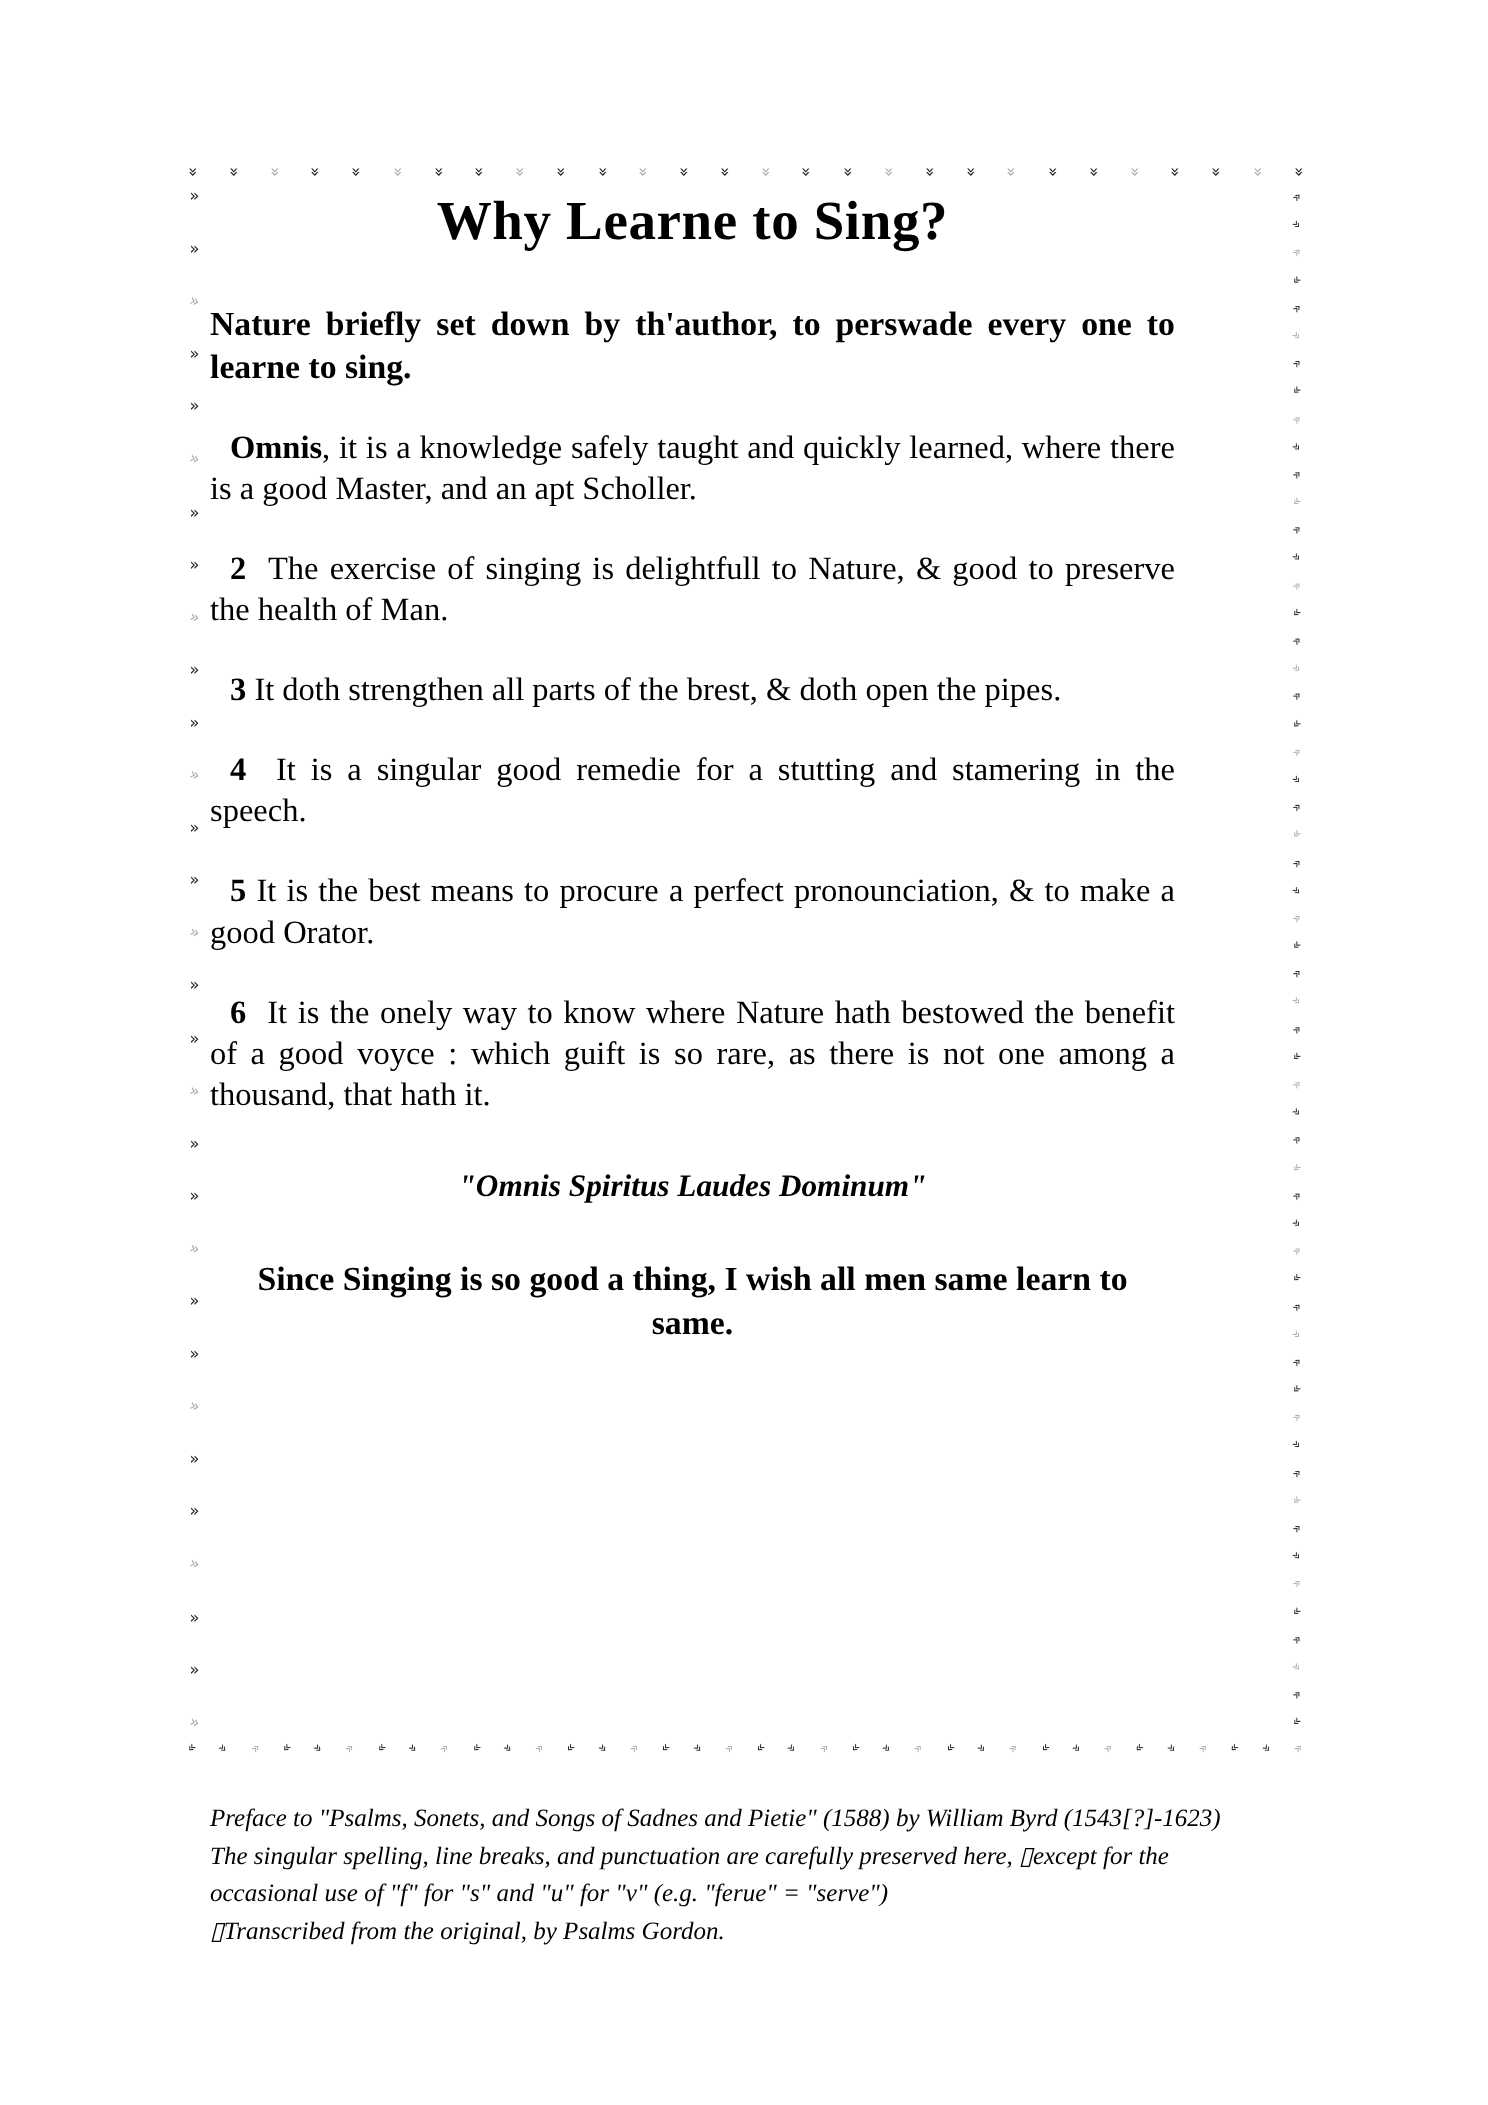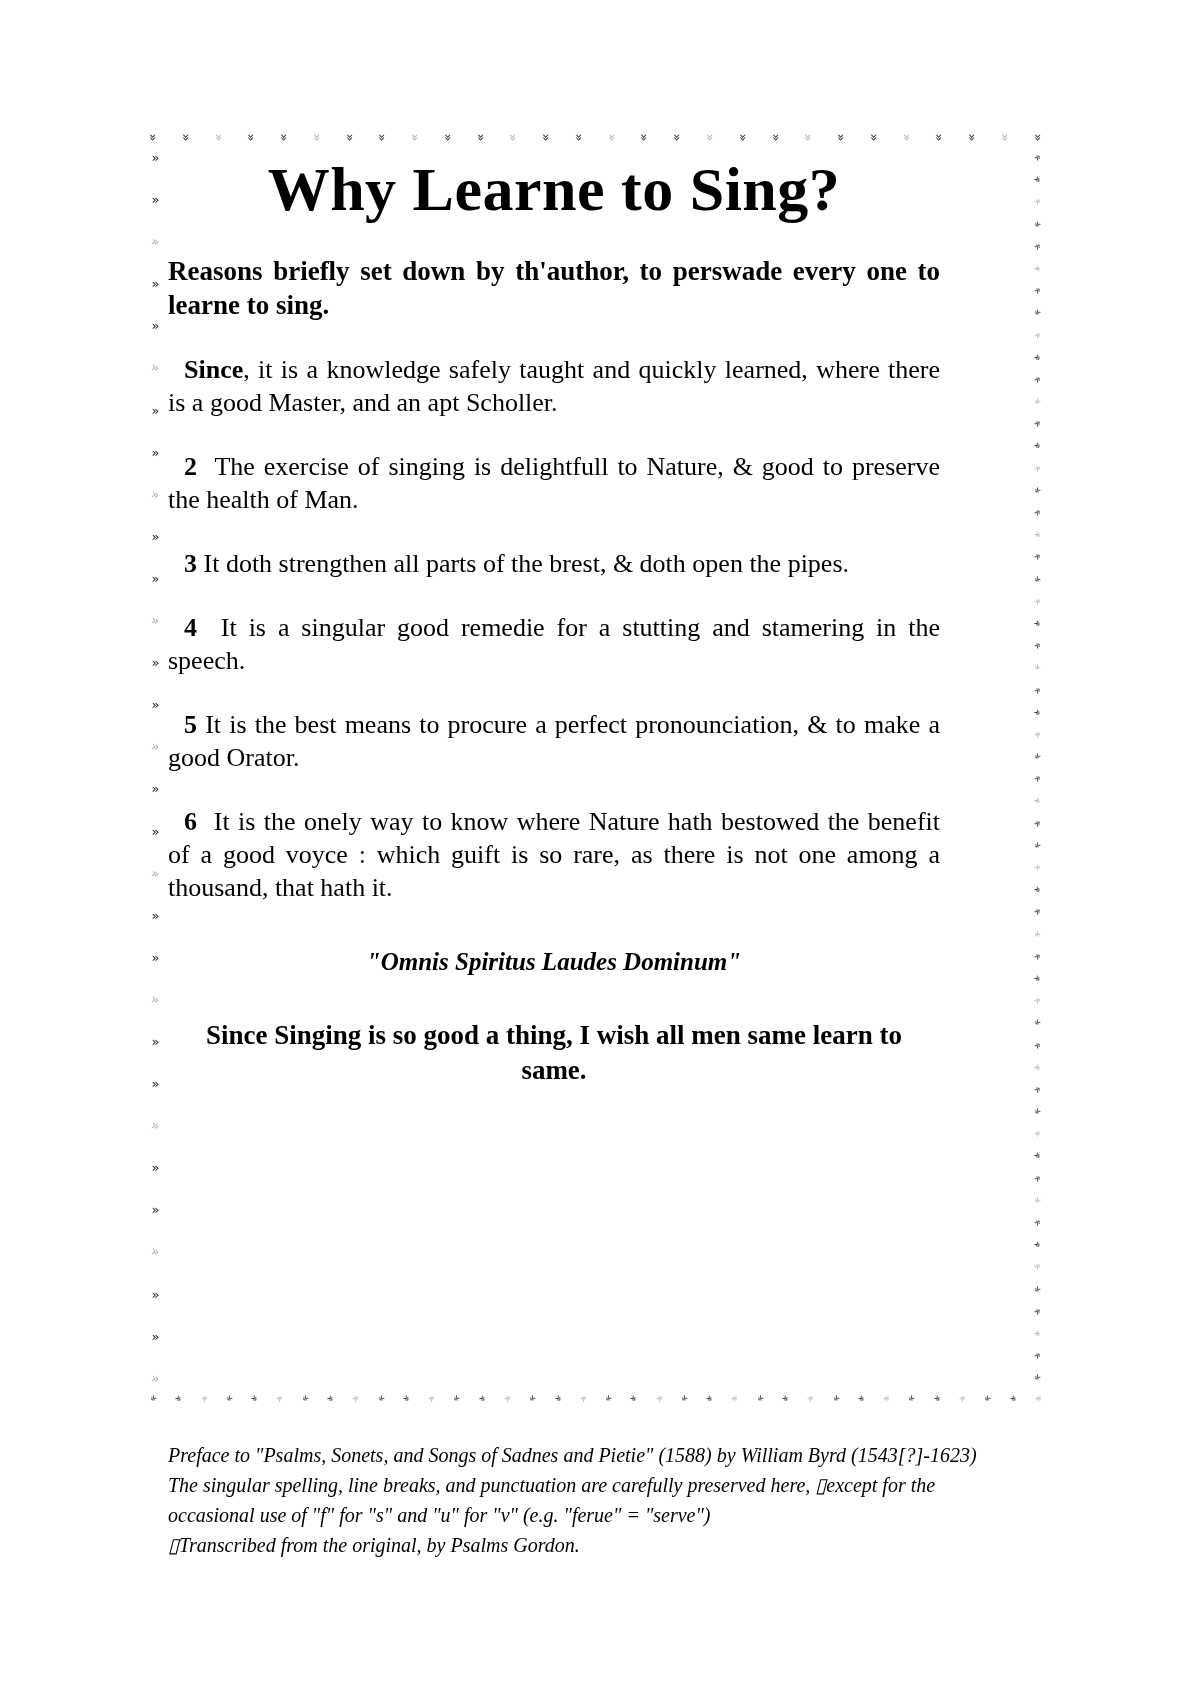--- a/index.html
+++ b/index.html
@@ -44,24 +44,24 @@
   [data-name="border-bottom"] .bglyph{font-size:11px;}
 
   
   .content{
     position:absolute;
     left:168px;top:146px;
     width:772px;
   }
   .title{
     text-align:center;
-    font-size:62px;
+    font-size:44px;
     font-weight:bold;
     letter-spacing:.5px;
-    margin:12px 0 34px 0;
+    margin:0 0 34px 0;
     line-height:62px;
   }
   .subtitle-l1{
     font-size:27px;font-weight:bold;
     line-height:34px;
     text-align:justify;text-align-last:justify;
     white-space:nowrap;
   }
   .subtitle-l2{
     font-size:27px;font-weight:bold;
@@ -262,25 +262,25 @@
         <span class="bglyph dim" style="transform: rotate(45deg);">»</span>
         <span class="bglyph" style="transform: rotate(-45deg);">»</span>
         <span class="bglyph" style="transform: rotate(135deg);">»</span>
       </div>
   </div>
 
   <div class="content" data-name="document-content">
     <h1 class="title" data-name="page-title">Why Learne to Sing?</h1>
 
     <div data-name="subtitle">
-      <div class="subtitle-l1" data-name="subtitle-line-1">Reasons briefly set down by th'author, to perswade every one to</div>
+      <div class="subtitle-l1" data-name="subtitle-line-1">Nature briefly set down by th'author, to perswade every one to</div>
       <div class="subtitle-l2" data-name="subtitle-line-2">learne to sing.</div>
     </div>
 
-    <p class="para" data-name="paragraph-first"><span class="num" data-name="paragraph-lead">Since</span><span data-name="paragraph-text">, it is a knowledge safely taught and quickly learned, where there is a good Master, and an apt Scholler.</span></p>
+    <p class="para" data-name="paragraph-first"><span class="num" data-name="paragraph-lead">Omnis</span><span data-name="paragraph-text">, it is a knowledge safely taught and quickly learned, where there is a good Master, and an apt Scholler.</span></p>
 
     <p class="para" data-name="paragraph-2"><span class="num" data-name="paragraph-lead">2</span><span data-name="paragraph-text">&nbsp; The exercise of singing is delightfull to Nature, &amp; good to preserve the health of Man.</span></p>
 
     <p class="para" data-name="paragraph-3"><span class="num" data-name="paragraph-lead">3</span><span data-name="paragraph-text">&nbsp;It doth strengthen all parts of the brest, &amp; doth open the pipes.</span></p>
 
     <p class="para" data-name="paragraph-4"><span class="num" data-name="paragraph-lead">4</span><span data-name="paragraph-text">&nbsp; It is a singular good remedie for a stutting and stamering in the speech.</span></p>
 
     <p class="para" data-name="paragraph-5"><span class="num" data-name="paragraph-lead">5</span><span data-name="paragraph-text">&nbsp;It is the best means to procure a perfect pronounciation, &amp; to make a good Orator.</span></p>
 
     <p class="para" data-name="paragraph-6"><span class="num" data-name="paragraph-lead">6</span><span data-name="paragraph-text">&nbsp; It is the onely way to know where Nature hath bestowed the benefit of a good voyce : which guift is so rare, as there is not one among a thousand, that hath it.</span></p>

